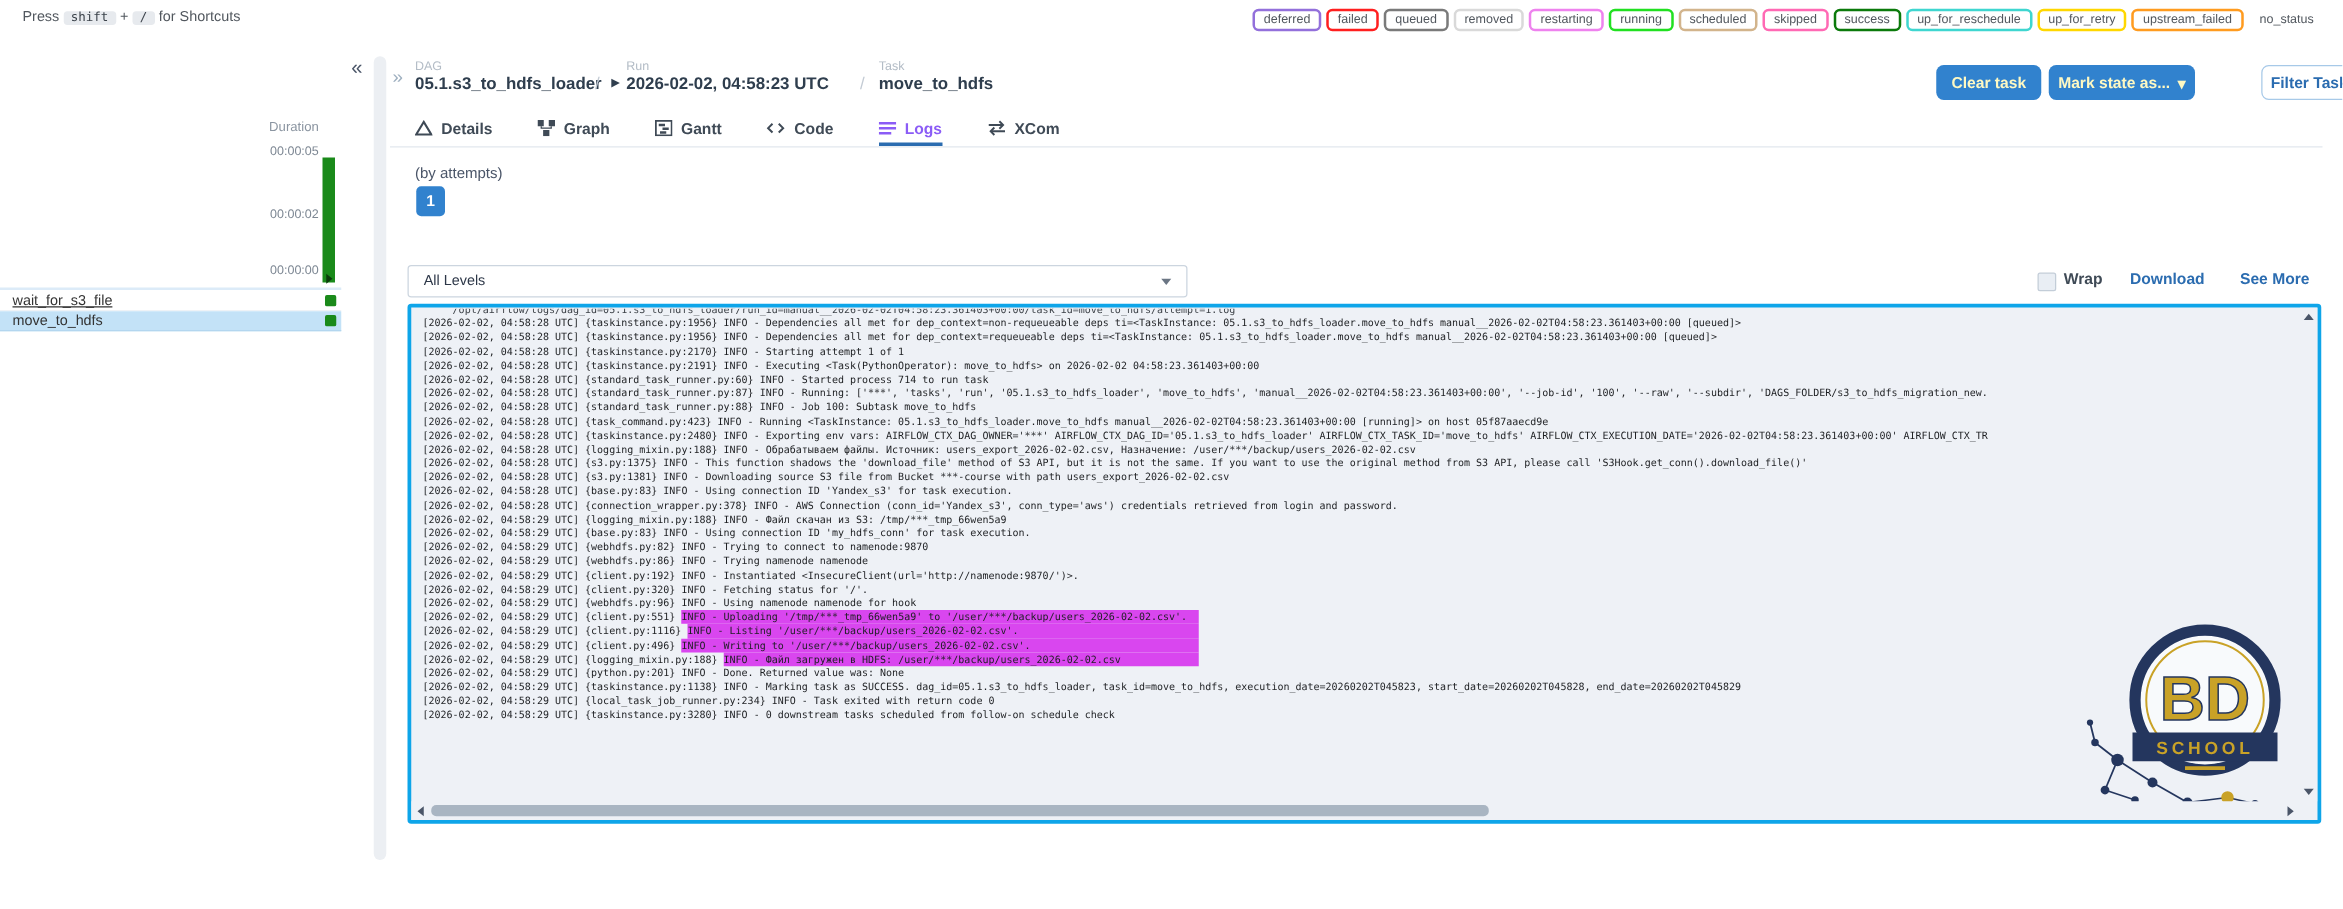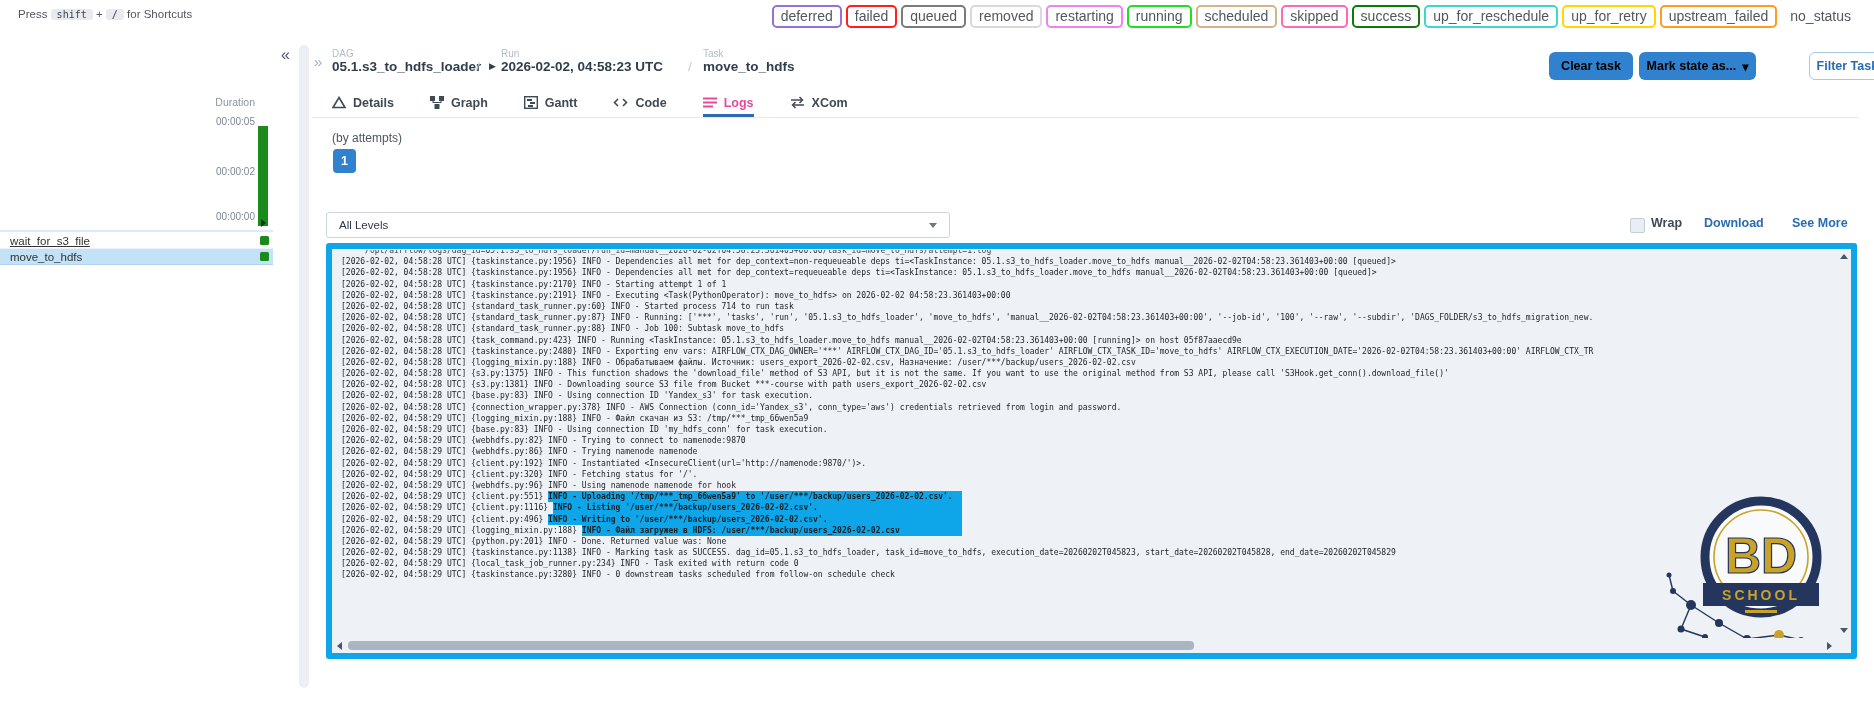--- a/index.html
+++ b/index.html
@@ -4,21 +4,21 @@
 <style>
   html,body{margin:0;padding:0;background:#fff;}
   .canvas{position:relative;width:1874px;height:727px;background:#fff;overflow:hidden;
           font-family:"Liberation Sans",sans-serif;color:#2d3748;}
   
   #shortcuts{position:absolute;left:18px;top:8px;font-size:11.5px;color:#51575e;}
   .key{background:#e7eaee;border-radius:3px;padding:0 6px;font-family:"DejaVu Sans Mono",monospace;
        font-size:10px;color:#3b424a;}
   #legend{position:absolute;right:14px;top:5px;white-space:nowrap;}
   .badge{display:inline-block;margin-left:4px;padding:1px 7px 2px;border:2px solid transparent;
-         border-radius:5px;background:#fff;font-size:14px;color:#51575e;}
+         border-radius:5px;background:#fff;font-size:10px;color:#51575e;}
   
   #duration-label{position:absolute;left:0;top:96px;width:255px;text-align:right;font-size:10.5px;color:#8b95a1;}
   .tick{position:absolute;width:255px;text-align:right;font-size:10px;color:#7d8793;}
   #dbar{position:absolute;left:258px;top:126px;width:10px;height:100px;background:#1a8a1a;}
   #dbar-marker{position:absolute;left:261px;top:219px;}
   #sep{position:absolute;left:0;top:230px;width:273px;height:2px;background:#dcebf8;}
   .trow{position:absolute;left:0;width:273px;height:16px;line-height:16px;font-size:11.5px;color:#333;
         padding-left:10px;box-sizing:border-box;border-bottom:1px solid #eef2f6;cursor:pointer;}
   .trow.sel{background:#c3e2f7;border-bottom:1px solid #b3d6ef;}
   .sq{position:absolute;right:4px;top:3px;width:9px;height:9px;background:#1a8a1a;border-radius:1.5px;}
@@ -26,51 +26,51 @@
   #resizer{position:absolute;left:299px;top:45px;width:10px;height:643px;background:#eceff3;border-radius:5px;cursor:col-resize;}
   
   #bc-expand{position:absolute;left:314px;top:53px;font-size:15px;color:#9fb0c0;}
   .bc-label{position:absolute;top:48px;font-size:10px;color:#b3bcc6;}
   .bc-val{position:absolute;top:59px;font-size:13.5px;font-weight:bold;color:#2f3e4e;white-space:nowrap;}
   .bc-sep{position:absolute;top:59px;font-size:13.5px;color:#c3cbd4;}
   #bc-play{position:absolute;left:489px;top:61px;font-size:9px;color:#2f3e4e;}
   
   .btn{position:absolute;display:flex;align-items:center;justify-content:center;gap:6px;
        border-radius:6px;font-weight:bold;font-size:12.5px;cursor:pointer;box-sizing:border-box;}
-  .btn.primary{background:#3182ce;color:#000000;}
+  .btn.primary{background:#3182ce;color:#fef9c3;}
   .btn.outline{background:#fff;color:#2b6cb0;border:1px solid #a7c9e8;margin-left:47px;}
   
   #tabswrap{position:absolute;left:312px;top:88px;width:1546px;height:29px;border-bottom:1px solid #e2e8ee;}
   #tabs{display:flex;align-items:stretch;gap:36px;padding-left:20px;height:100%;}
   .tab{display:flex;align-items:center;gap:7px;font-weight:bold;font-size:12.5px;color:#3f4a56;cursor:pointer;}
-  .tab.active{color:#ec4899;box-shadow:inset 0 -3px 0 #2b6cb0;}
+  .tab.active{color:#8b5cf6;box-shadow:inset 0 -3px 0 #2b6cb0;}
   .tab svg{display:block;}
   
   #attempts-label{position:absolute;left:332px;top:131px;font-size:12px;color:#4a5568;}
   #attempt-btn{position:absolute;left:333px;top:149px;width:23px;height:24px;background:#3182ce;color:#fff;
                border-radius:4px;font-weight:bold;font-size:12.5px;display:flex;align-items:center;justify-content:center;cursor:pointer;}
   .select{position:absolute;top:212px;height:26px;background:#fff;border:1px solid #ccd5df;border-radius:3px;
           display:flex;align-items:center;justify-content:space-between;padding:12px 12px;font-size:11.5px;
           color:#2d3748;box-sizing:border-box;cursor:pointer;}
   #level-select{left:326px;width:624px;}
   #source-select{left:966px;width:620px;}
   .sel-caret{width:0;height:0;border-left:4px solid transparent;border-right:4px solid transparent;border-top:5px solid #6b7684;}
   #wrap-box{position:absolute;left:1630px;top:218px;width:13px;height:13px;background:#e9eef4;
             border:1px solid #c3cdd8;border-radius:2px;cursor:pointer;}
   #wrap-label{position:absolute;left:1651px;top:216px;font-weight:bold;font-size:12.5px;color:#3f4a56;cursor:pointer;}
   .loglink{position:absolute;top:216px;font-weight:bold;font-size:12.5px;color:#2b6cb0;cursor:pointer;}
   #download{left:1704px;} #seemore{left:1792px;}
   
   #logpane{position:absolute;left:326px;top:243px;width:1531px;height:416px;background:#eef1f6;
-           border:6px solid #0ea5e9;border-radius:3px;box-sizing:border-box;overflow:hidden;}
+           border:3px solid #0ea5e9;border-radius:3px;box-sizing:border-box;overflow:hidden;}
   #loglines{position:absolute;left:9px;top:1px;right:16px;bottom:15px;overflow:hidden;
             font-family:"DejaVu Sans Mono",monospace;font-size:8px;color:#1c1e21;white-space:pre;}
   .logline{height:11.2px;line-height:11.2px;}
   .logline.clipped{margin-top:-5px;color:#3c4147;}
-  .hl{display:inline-block;background:#0ea5e9;height:11.2px;font-weight:bold;}
+  .hl{display:inline-block;background:#d946ef;height:11.2px;}
   .vscroll{position:absolute;right:0;top:0;width:14px;bottom:15px;background:#eef1f6;}
   .hscroll{position:absolute;left:0;right:14px;bottom:0;height:15px;background:#eef1f6;}
   .tri-up{width:0;height:0;border-left:4px solid transparent;border-right:4px solid transparent;border-bottom:5px solid #4a5568;}
   .tri-down{width:0;height:0;border-left:4px solid transparent;border-right:4px solid transparent;border-top:5px solid #4a5568;}
   .tri-left{width:0;height:0;border-top:4px solid transparent;border-bottom:4px solid transparent;border-right:5px solid #4a5568;}
   .tri-right{width:0;height:0;border-top:4px solid transparent;border-bottom:4px solid transparent;border-left:5px solid #0b3d0b;}
   .vscroll .tri-up{position:absolute;left:3px;top:5px;}
   .vscroll .tri-down{position:absolute;left:3px;bottom:5px;}
   .hscroll .tri-left{position:absolute;left:5px;top:4px;}
   .hscroll .tri-right{position:absolute;right:5px;top:4px;border-left-color:#4a5568;}

